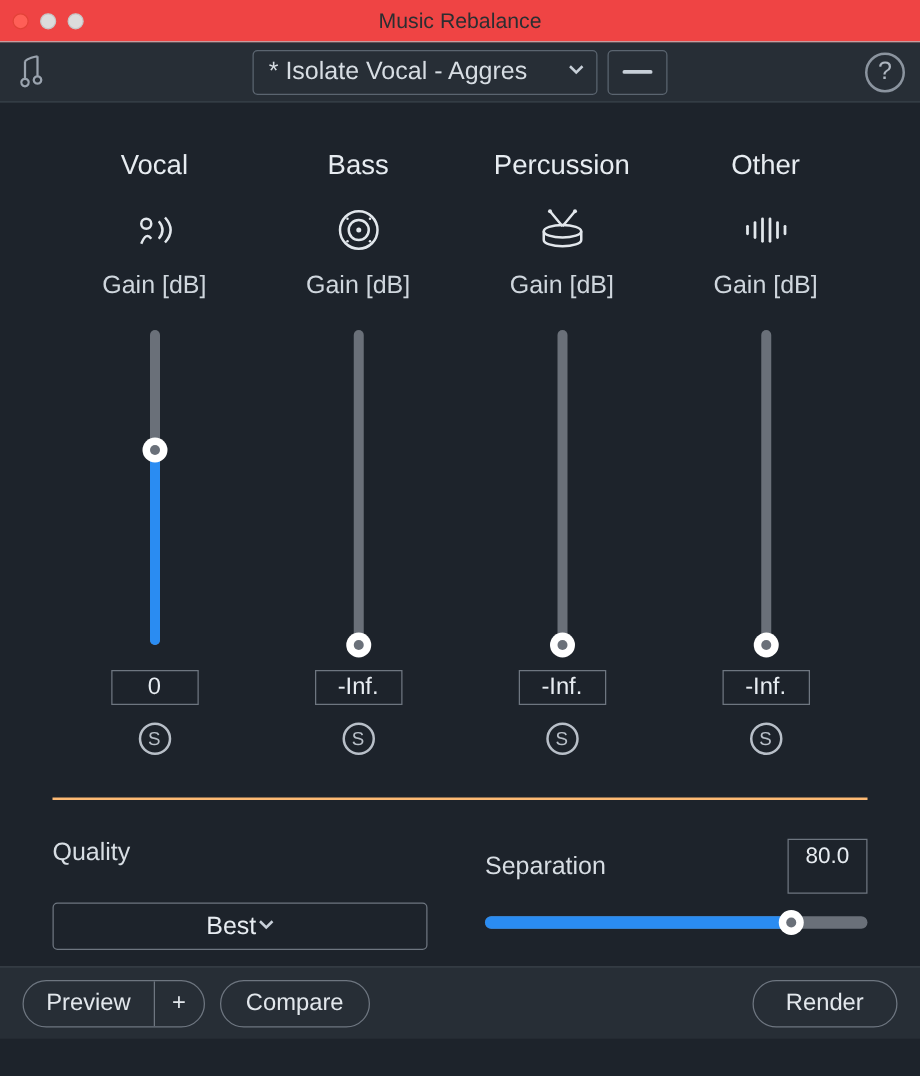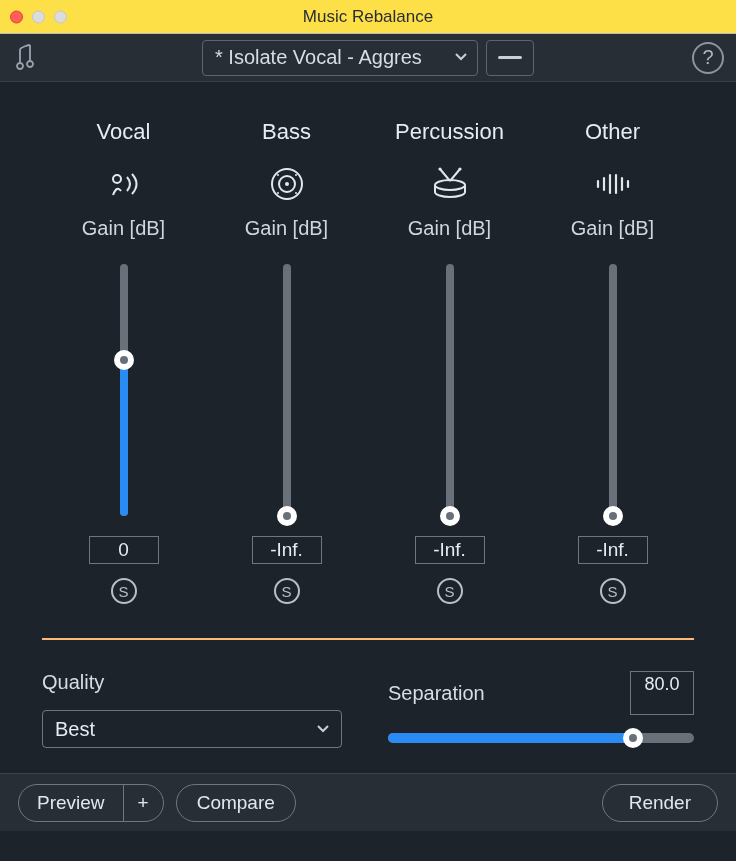--- a/index.html
+++ b/index.html
@@ -8,21 +8,21 @@
     height: 861px;
     background: #1d232b;
     font-family: -apple-system, "Helvetica Neue", Arial, sans-serif;
     color: #d7dde3;
     overflow: hidden;
     user-select: none;
   }
   
   .titlebar {
     height: 34px;
-    background: #fde047;
+    background: #ef4444;
     display: flex;
     align-items: center;
     position: relative;
     border-bottom: 1px solid #b8bcc0;
   }
   .traffic-lights {
     position: absolute;
     left: 10px; top: 50%; transform: translateY(-50%);
     display: flex; gap: 9px;
   }
@@ -140,26 +140,26 @@
   
   .qs-row {
     height: 120px;
     display: flex;
     padding: 18px 42px 0 42px;
     gap: 46px;
   }
   .qs-col { display:flex; flex-direction:column; }
   .qs-col.quality { flex: 0 0 300px; }
   .qs-col.sep { flex: 1; }
-  .qs-label { font-size: 20px; color:#d7dde3; margin-bottom: 16px; }
+  .qs-label { font-size: 20px; color:#d7dde3; margin-bottom: 28px; }
   .dropdown {
     height: 38px;
     border: 1px solid #6e7680;
     border-radius: 4px;
-    display:flex; align-items:center; justify-content:space-between;
+    display:flex; align-items:center; justify-content:center;
     padding: 0 10px 0 12px;
     font-size: 20px; color:#e7ecf1;
   }
   .dropdown .chev svg { stroke:#c7cfd8; fill:none; stroke-width:2; }
   .sep-head { display:flex; justify-content: space-between; align-items:center; margin-bottom: 18px; }
   .sep-val {
     width: 64px; height: 44px;
     border: 1px solid #6e7680;
     font-size: 18px; text-align:center; line-height:24px;
     color:#e7ecf1;

